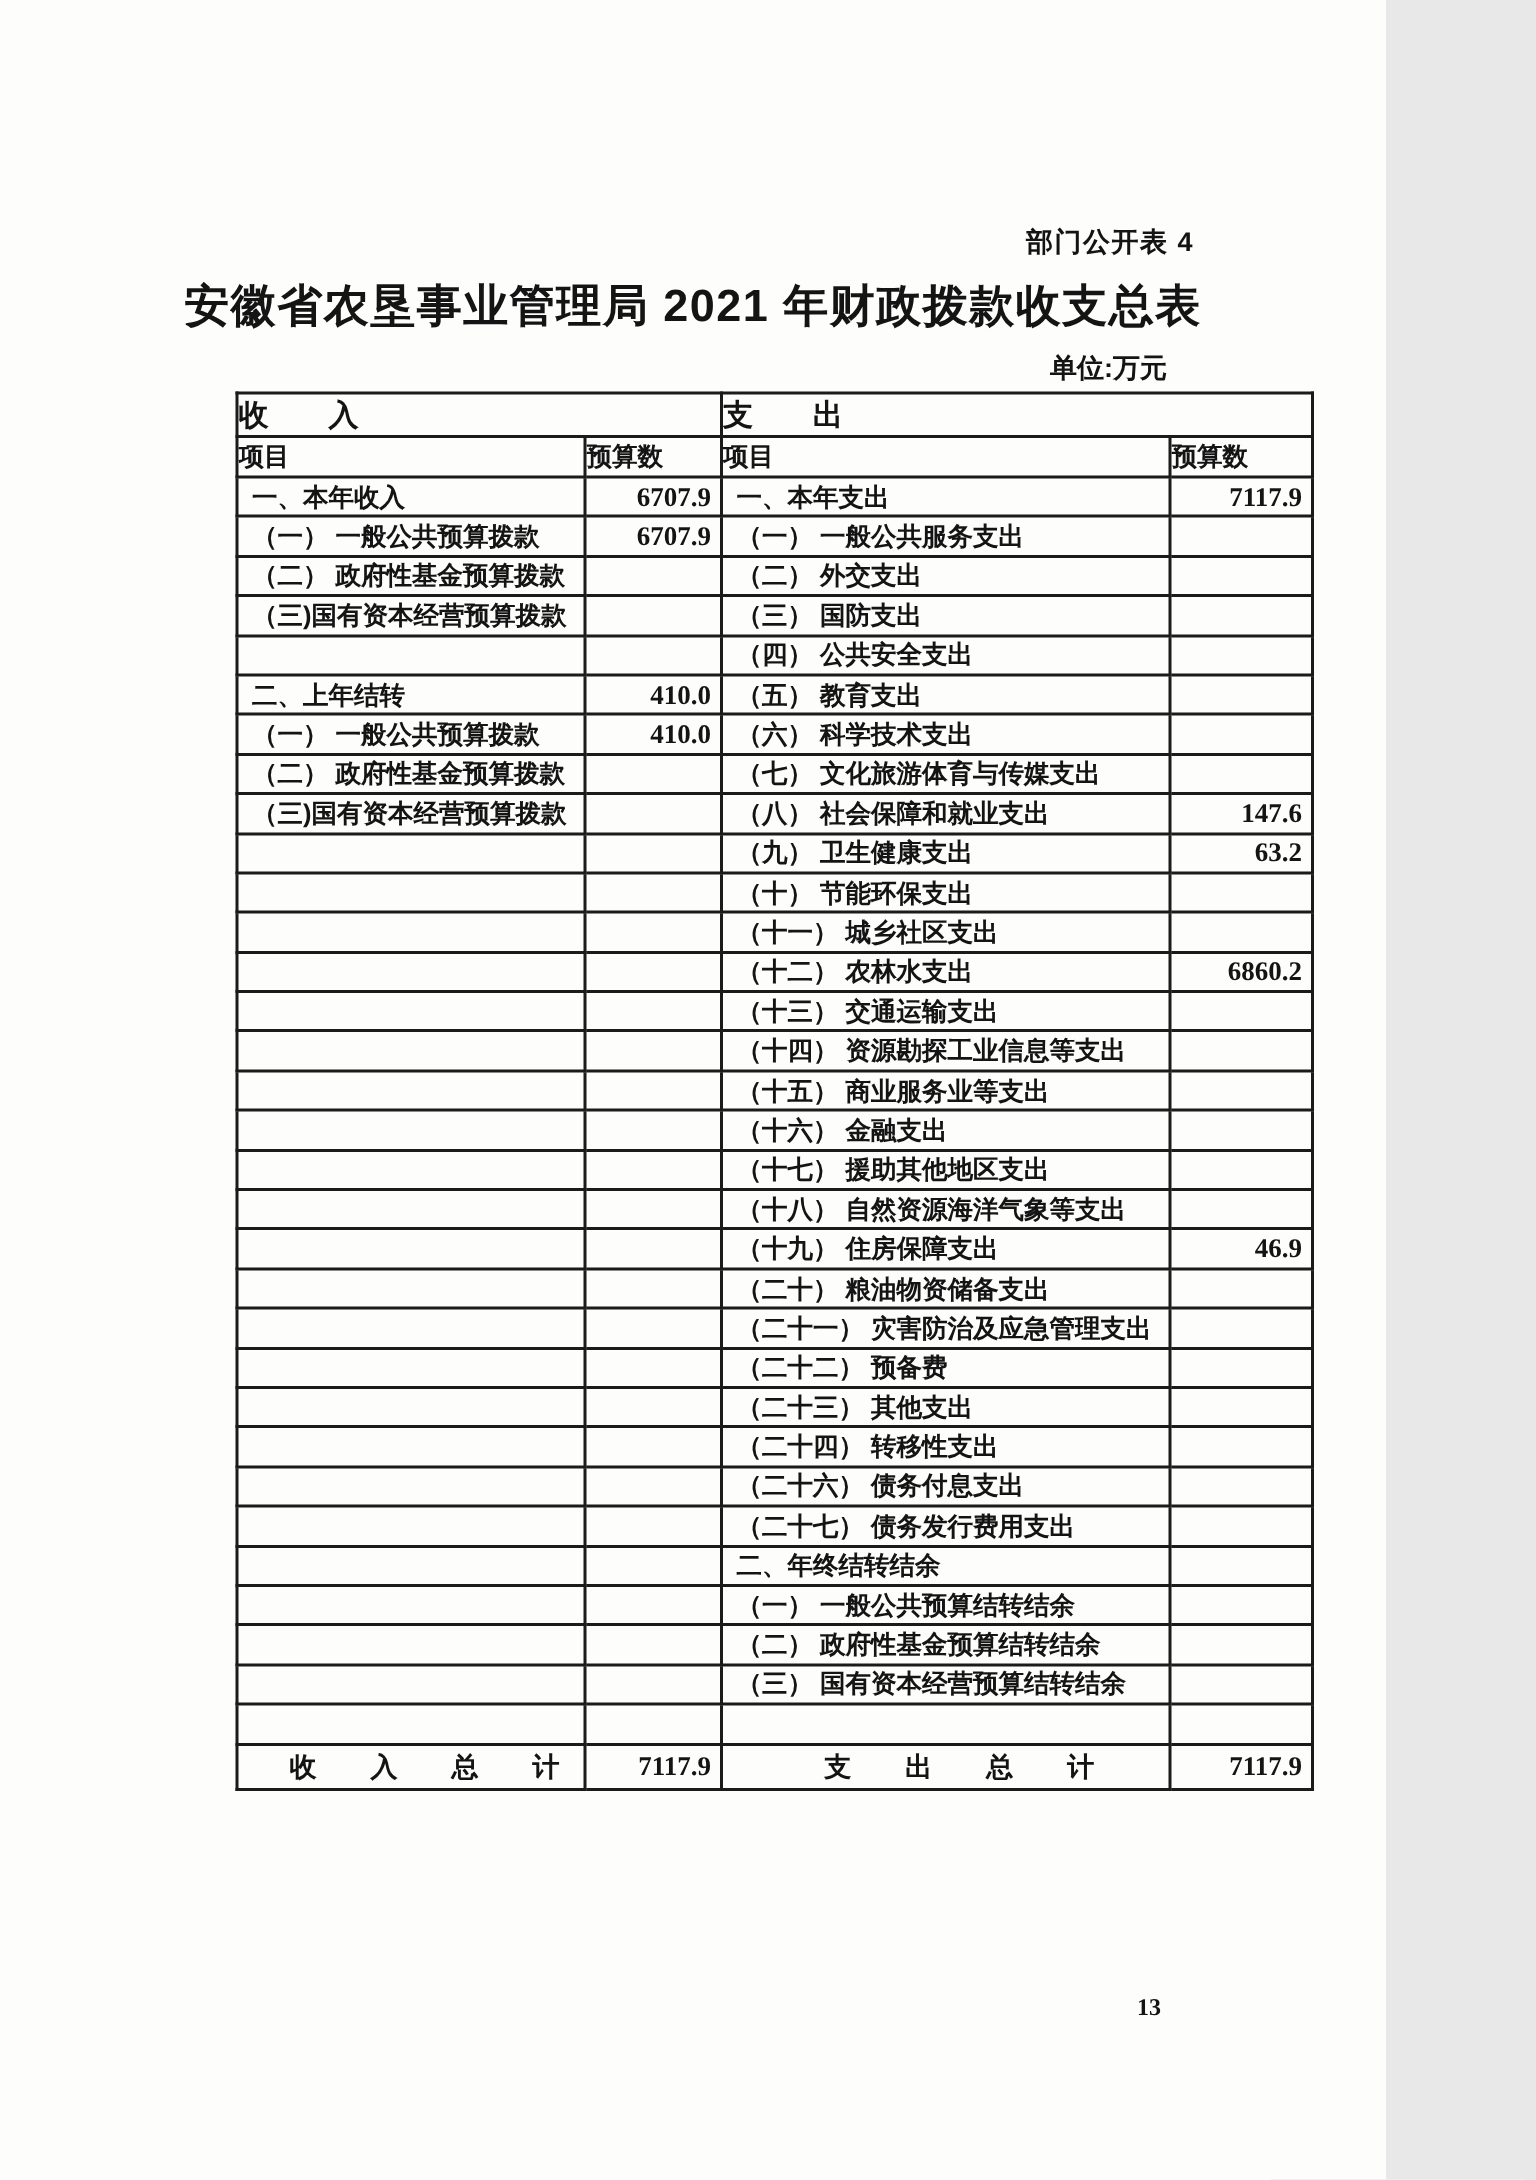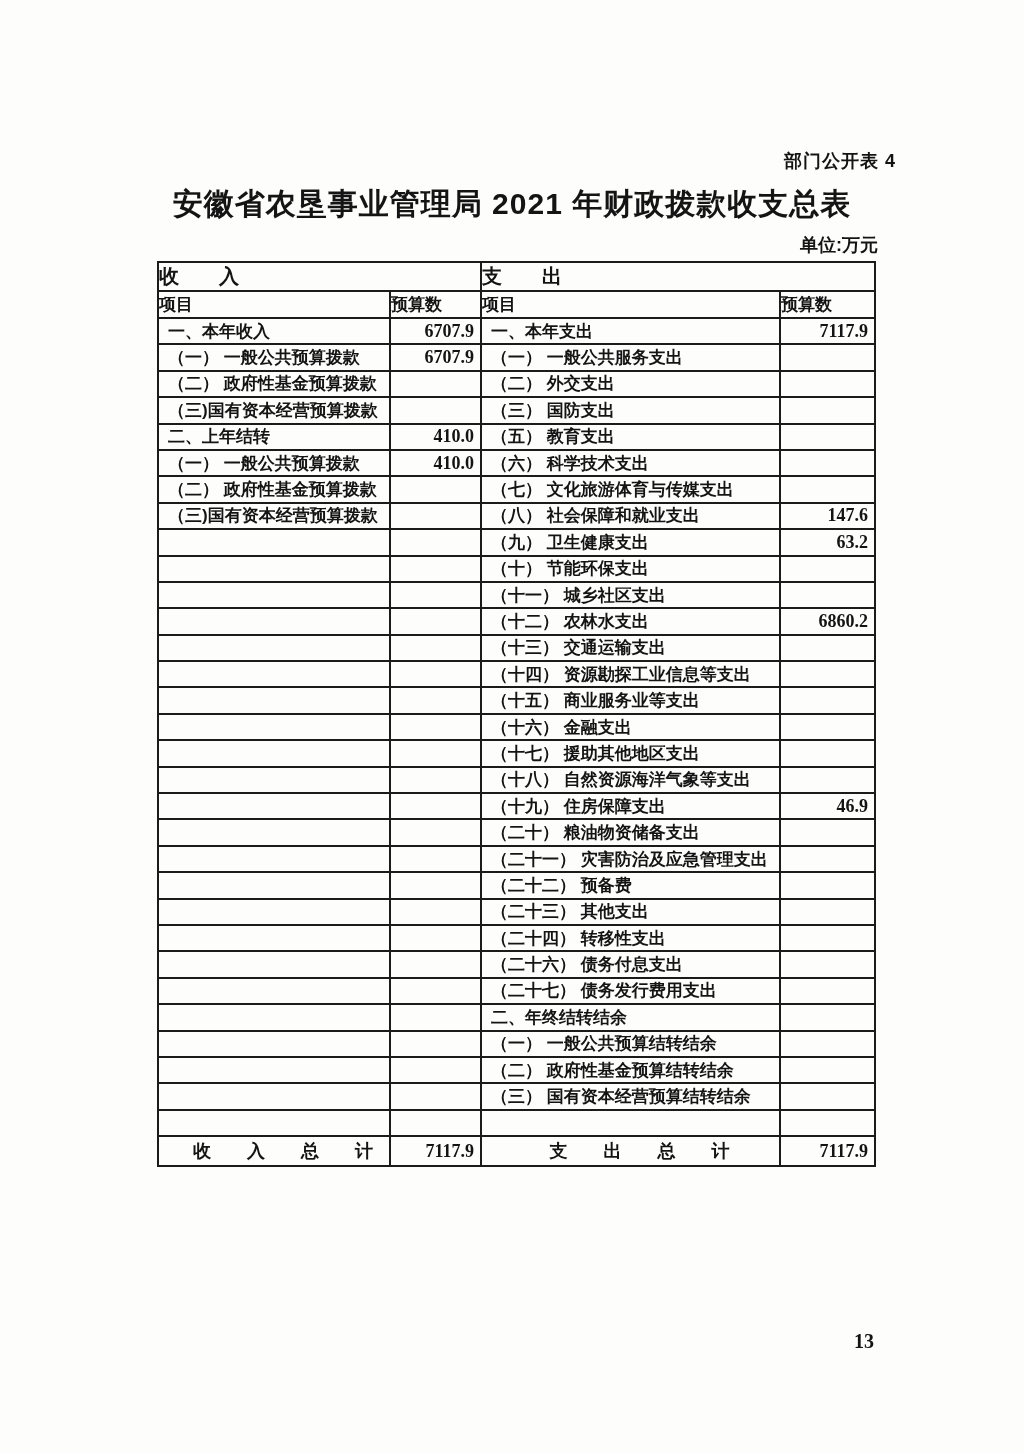--- a/index.html
+++ b/index.html
@@ -1,19 +1,19 @@
 <!DOCTYPE html>
 <html><head>
 <meta charset="utf-8">
 <style>
   * { margin:0; padding:0; box-sizing:border-box; }
   html,body { background:#e8e8e8; }
   .page {
     position:relative;
-    width:1024px; height:1453px;
+    width:924px; height:1453px;
     background:#fdfdfc;
     font-family:"Liberation Sans","DejaVu Sans",sans-serif;
     color:#141414;
     overflow:hidden;
   }
   .doc-label {
     position:absolute; top:149px; right:128px;
     font-size:18px; font-weight:bold; letter-spacing:1px;
   }
   .page-title {
@@ -44,21 +44,21 @@
     text-align:right; padding-right:6px;
     font-family:"Liberation Serif","DejaVu Serif",serif;
     font-size:18px; font-weight:600;
   }
   .budget-table tfoot td { height:30px; }
   .budget-table tfoot td.label { text-align:center; font-size:18px;padding-left:18px; }
   .budget-table tfoot td.num { font-size:18px; }
   .page-number {
     position:absolute; top:1330px; right:150px;
     font-family:"Liberation Serif","DejaVu Serif",serif;
-    font-size:20px; font-weight:bold;
+    font-size:16px; font-weight:bold;
   }
 </style>
 </head>
 <body>
 
 <div class="page">
 
   <div class="doc-label">部门公开表 4</div>
 
   <h1 class="page-title">安徽省农垦事业管理局 2021 年财政拨款收支总表</h1>
@@ -103,20 +103,26 @@
           <td class="item">（二） 外交支出</td>
           <td class="num"></td>
         </tr>
         <tr>
           <td class="item">（三)国有资本经营预算拨款</td>
           <td class="num"></td>
           <td class="item">（三） 国防支出</td>
           <td class="num"></td>
         </tr>
         <tr>
+          <td class="item"></td>
+          <td class="num"></td>
+          <td class="item">（四） 公共安全支出</td>
+          <td class="num"></td>
+        </tr>
+        <tr>
           <td class="item">二、上年结转</td>
           <td class="num">410.0</td>
           <td class="item">（五） 教育支出</td>
           <td class="num"></td>
         </tr>
         <tr>
           <td class="item">（一） 一般公共预算拨款</td>
           <td class="num">410.0</td>
           <td class="item">（六） 科学技术支出</td>
           <td class="num"></td>

